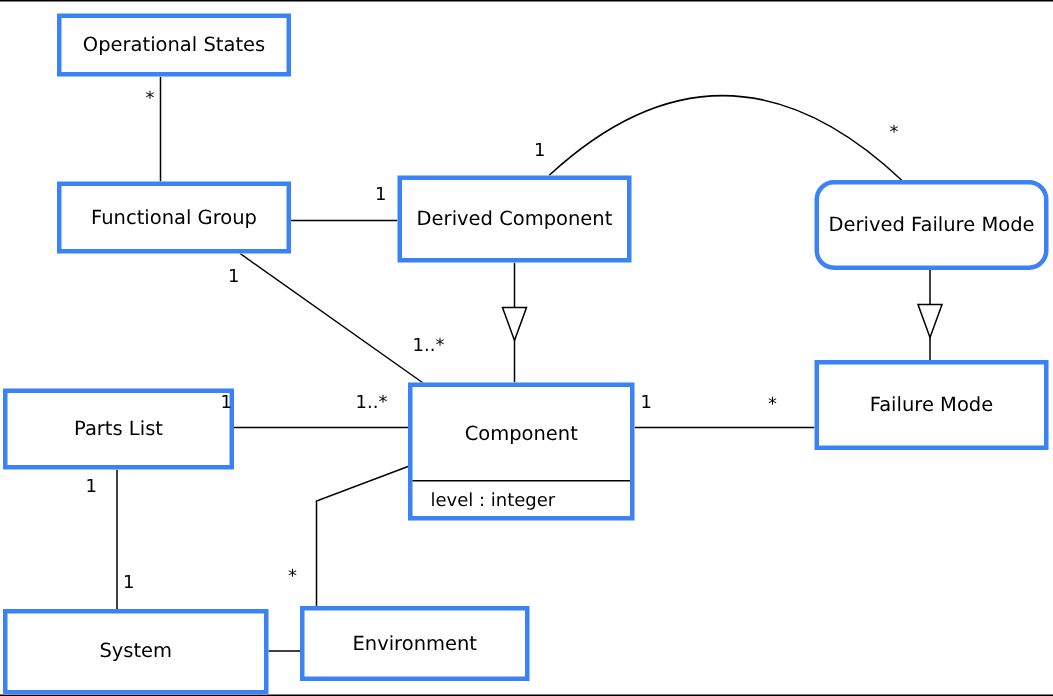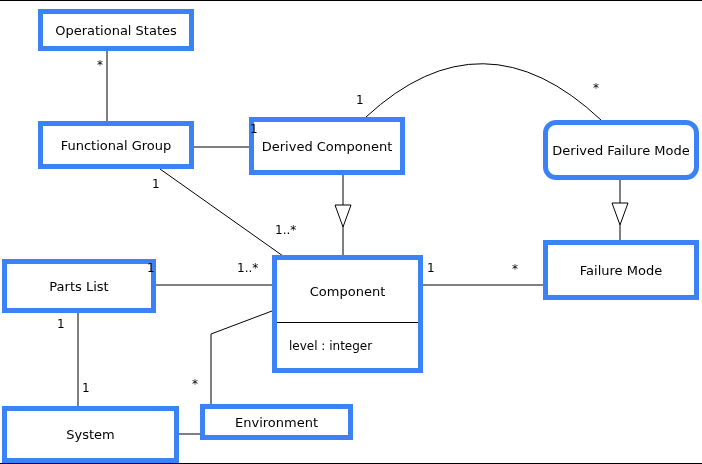--- a/index.html
+++ b/index.html
@@ -13,21 +13,21 @@
     border-top: 1px solid #000;
     border-bottom: 1px solid #000;
     overflow: hidden;
   }
   .svg-layer { position: absolute; left: 0; top: 0; width: 702px; height: 464px; }
   .edge { stroke: #000; stroke-width: 1; fill: none; }
   .tri { stroke: #000; stroke-width: 1; fill: #ffffff; }
   .node {
     position: absolute;
     background: #ffffff;
-    border: 5px solid #3b82f6;
+    border: 3px solid #3b82f6;
     font-size: 13px;
     display: flex;
     align-items: center;
     justify-content: center;
     text-align: center;
   }
   .node--compart {
     flex-direction: column;
     align-items: stretch;
     justify-content: flex-start;
@@ -89,46 +89,46 @@
   </svg>
 
   <div class="node" style="left:38px; top:8px; width:156px; height:42px;">
     <span>Operational States</span>
   </div>
 
   <div class="node" style="left:38px; top:120px; width:156px; height:48px;text-align:right;">
     <span>Functional Group</span>
   </div>
 
-  <div class="node" style="left:249px; top:116px; width:156px; height:58px;">
+  <div class="node" style="left:265px; top:116px; width:156px; height:58px;">
     <span>Derived Component</span>
   </div>
 
   <div class="node" style="left:543px; top:119px; width:156px; height:60px;border-radius:13px;">
     <span>Derived Failure Mode</span>
   </div>
 
   <div class="node" style="left:2px; top:258px; width:154px; height:54px;justify-content:center;">
     <span>Parts List</span>
   </div>
 
-  <div class="node node--compart" style="left:272px; top:254px; width:151px; height:118px;">
+  <div class="node node--compart" style="left:272px; top:254px; width:151px; height:92px;">
     <div class="compart-title">Component</div>
     <div class="compart-attrs">level : integer</div>
   </div>
 
   <div class="node" style="left:543px; top:239px; width:156px; height:60px;">
     <span>Failure Mode</span>
   </div>
 
   <div class="node" style="left:2px; top:405px; width:177px; height:57px;">
     <span>System</span>
   </div>
 
-  <div class="node" style="left:200px; top:403px; width:153px; height:36px;">
+  <div class="node" style="left:200px; top:403px; width:153px; height:50px;">
     <span>Environment</span>
   </div>
 
   <span class="mult" style="left:97px; top:58px;">*</span>
   <span class="mult" style="left:250px; top:122px;">1</span>
   <span class="mult" style="left:356px; top:93px;">1</span>
   <span class="mult" style="left:593px; top:81px;">*</span>
   <span class="mult" style="left:152px; top:177px;">1</span>
   <span class="mult" style="left:275px; top:223px;">1..*</span>
   <span class="mult" style="left:147px; top:261px;">1</span>

